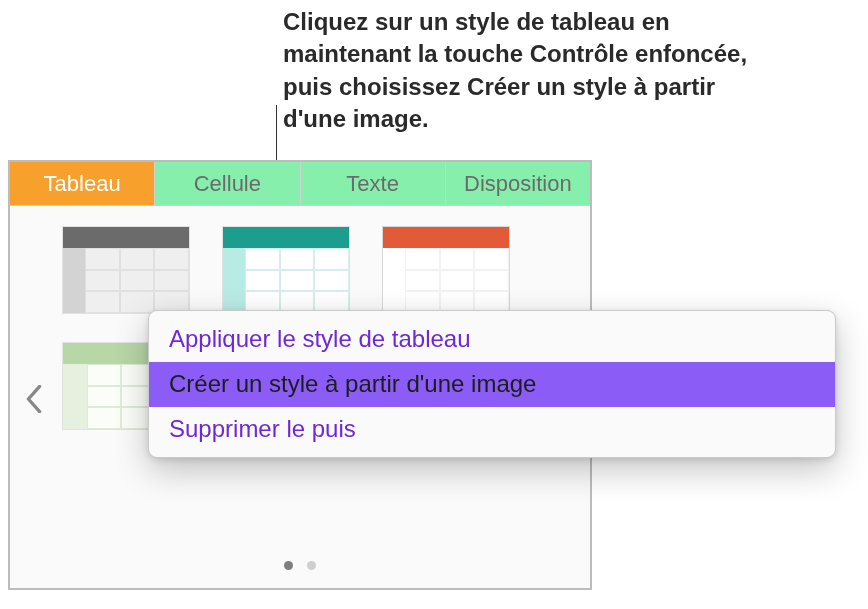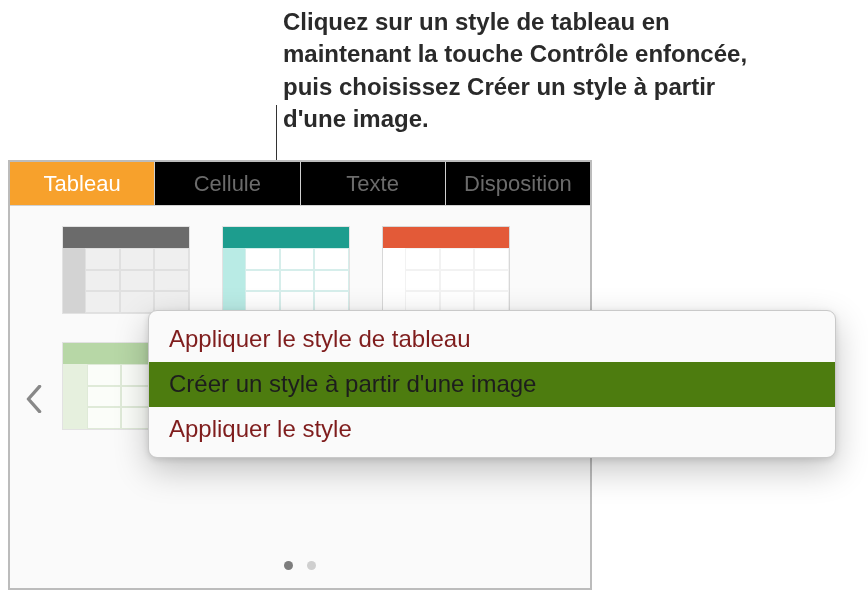--- a/index.html
+++ b/index.html
@@ -42,21 +42,21 @@
       width: 584px;
       height: 430px;
       border: 2px solid #bcbcbc;
       background: #fafafa;
       overflow: visible;
     }
     .tabs {
       display: flex;
       height: 44px;
       border-bottom: 1px solid #d0d0d0;
-      background: #000000;
+      background: #86efac;
     }
     .tab {
       flex: 1;
       display: flex;
       align-items: center;
       justify-content: center;
       font-size: 22px;
       color: #6b6b6b;
       border-right: 1px solid #d0d0d0;
       cursor: pointer;
@@ -159,26 +159,26 @@
       background: #fafafa;
       border: 1px solid #c9c9c9;
       border-radius: 9px;
       box-shadow: 0 12px 34px rgba(0,0,0,0.23), 0 2px 6px rgba(0,0,0,0.12);
       padding: 6px 0;
       z-index: 100;
     }
     .menu-item {
       padding: 5px 20px;
       font-size: 24px;
-      color: #7f1d1d;
+      color: #6d28d9;
       cursor: pointer;
       line-height: 1.45;
     }
     .menu-item.highlighted {
-      background: #4d7c0f;
+      background: #8b5cf6;
       color: #1d1d1d;
     }
     .pagination {
       position: absolute;
       bottom: 18px;
       left: 0;
       width: 100%;
       display: flex;
       justify-content: center;
       gap: 14px;
@@ -282,14 +282,14 @@
 
   <div class="pagination">
     <div class="dot active"></div>
     <div class="dot"></div>
   </div>
 </div>
 
 <div class="context-menu">
   <div class="menu-item">Appliquer le style de tableau</div>
   <div class="menu-item highlighted">Créer un style à partir d'une image</div>
-  <div class="menu-item">Appliquer le style</div>
+  <div class="menu-item">Supprimer le puis</div>
 </div>
 
 </body></html>

